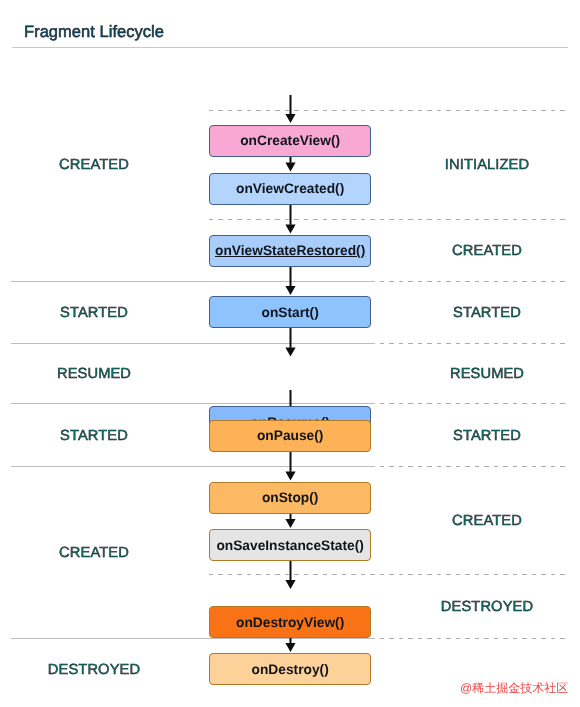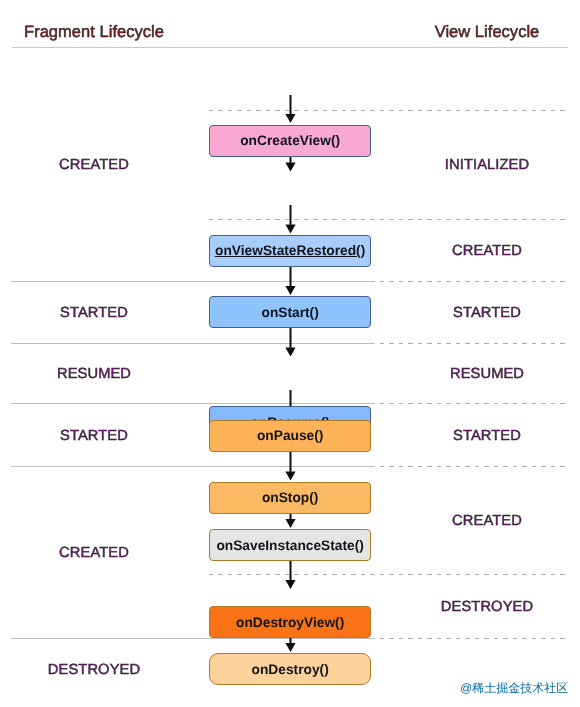--- a/index.html
+++ b/index.html
@@ -3,36 +3,36 @@
 <meta charset="utf-8">
 <title>Fragment Lifecycle</title>
 <style>
   html,body{margin:0;padding:0;background:#ffffff;}
   body{width:580px;height:707px;
        font-family:"Liberation Sans",sans-serif;
        -webkit-font-smoothing:antialiased;text-rendering:geometricPrecision;}
   #page{position:relative;width:580px;height:707px;overflow:hidden;background:#ffffff;}
 
   
-  .hdr-cell{position:absolute;top:32.4px;font-size:16.5px;font-weight:400;color:#7f1d1d;
+  .hdr-cell{position:absolute;top:32.4px;font-size:16.5px;font-weight:400;color:#0c4a6e;
             letter-spacing:0.03px;-webkit-text-stroke:0.52px #1f2123;
             white-space:nowrap;transform:translate(-50%,-50%);}
   #hdr-fragment-lifecycle{left:94px;}
   #hdr-fragment-callbacks{left:290px;}
   #hdr-view-lifecycle{left:487px;}
   .hdr-rule{position:absolute;left:11.5px;top:47px;width:556.5px;height:1.2px;background:#c8c8c8;}
 
   
   .sep-solid{position:absolute;left:11px;width:364px;height:1.2px;background:#bdbdbd;}
   .sep-dash{position:absolute;left:209px;width:356px;height:1.2px;
             background-image:repeating-linear-gradient(to right,
               #acacac 0 4.3px,rgba(0,0,0,0) 4.3px 9.5px);}
 
   
-  .lbl{position:absolute;font-size:14.7px;font-weight:400;color:#701a75;
+  .lbl{position:absolute;font-size:14.7px;font-weight:400;color:#0f766e;
        -webkit-text-stroke:0.45px #141517;letter-spacing:0.1px;
        white-space:nowrap;transform:translate(-50%,-50%);}
   .lbl.left{left:94px;}
   .lbl.right{left:487px;}
 
   
   .box{position:absolute;box-sizing:border-box;width:161.5px;height:32px;left:209.4px;
        border-radius:4px;border:1px solid #41608c;
        display:flex;align-items:center;justify-content:center;
        font-size:13.75px;font-weight:700;color:#10151c;white-space:nowrap;}
@@ -43,21 +43,20 @@
   
   .wm{position:absolute;left:460px;top:682px;font-size:12px;line-height:1;
       color:#e3e3e3;white-space:nowrap;font-family:"Liberation Sans",sans-serif;}
 </style>
 </head>
 <body>
 
 <div id="page">
 
   <div class="hdr-cell" id="hdr-fragment-lifecycle">Fragment Lifecycle</div>
-  <div class="hdr-cell" id="hdr-view-lifecycle">View Lifecycle</div>
   <div class="hdr-rule"></div>
 
   <div id="view-separators">
       <div class="sep-dash" style="top: 110px;"></div>
       <div class="sep-dash" style="top: 219px;"></div>
       <div class="sep-dash" style="top: 281px;"></div>
       <div class="sep-dash" style="top: 343px;"></div>
       <div class="sep-dash" style="top: 403px;"></div>
       <div class="sep-dash" style="top: 466px;"></div>
       <div class="sep-dash" style="top: 574px;"></div>
@@ -125,20 +124,23 @@
       </svg>
       <svg class="conn" width="13" height="28.899999999999977" viewBox="0 0 13 28.899999999999977" style="top: 622.5px;">
         <path d="M6.5 0 L6.5 20.299999999999976" stroke="#0d0d0d" stroke-width="2" fill="none"></path>
         <path d="M1.4 19.899999999999977 L11.6 19.899999999999977 L6.5 28.899999999999977 Z" fill="#0d0d0d"></path>
       </svg>
     </div>
 
   <div class="box" style="top: 124.5px; background: #f9a8d4; border-color: rgb(65, 96, 140);">
     <span>onCreateView()</span>
     </div>
+  <div class="box" style="top: 172.5px; background: rgb(179, 213, 253); border-color: rgb(65, 96, 140);">
+    <span>onViewCreated()</span>
+    </div>
   <div class="box" style="top: 234.5px; background: rgb(168, 205, 251); border-color: rgb(65, 96, 140); text-decoration: underline;">
     <span>onViewStateRestored()</span>
     </div>
   <div class="box" style="top: 296px; background: rgb(143, 195, 253); border-color: rgb(65, 96, 140); text-align: right;">
     <span>onStart()</span>
     </div>
   <div class="box" style="top: 358px; background: rgb(133, 184, 253); border-color: rgb(65, 96, 140); margin-top: 48px;">
     <span>onResume()</span>
     </div>
   <div class="box" style="top: 419.5px; background: rgb(253, 178, 87); border-color: rgb(176, 122, 37);">
@@ -146,19 +148,19 @@
     </div>
   <div class="box" style="top: 481.5px; background: rgb(252, 185, 99); border-color: rgb(176, 122, 37);">
     <span>onStop()</span>
     </div>
   <div class="box" style="top: 529px; background: #e5e5e5; border-color: rgb(176, 122, 37);">
     <span>onSaveInstanceState()</span>
     </div>
   <div class="box" style="top: 606px; background: #f97316; border-color: rgb(176, 122, 37);">
     <span>onDestroyView()</span>
     </div>
-  <div class="box" style="top: 653px; background: rgb(253, 210, 154); border-color: rgb(176, 122, 37); border-radius: 9px;">
+  <div class="box" style="top: 653px; background: rgb(253, 210, 154); border-color: rgb(176, 122, 37);">
     <span>onDestroy()</span>
     </div>
 
-  <div class="wm" style="color: #0369a1; text-align: center;">@稀土掘金技术社区</div>
+  <div class="wm" style="color: #ef4444; text-align: center;">@稀土掘金技术社区</div>
 
 </div>
 
 </body></html>

